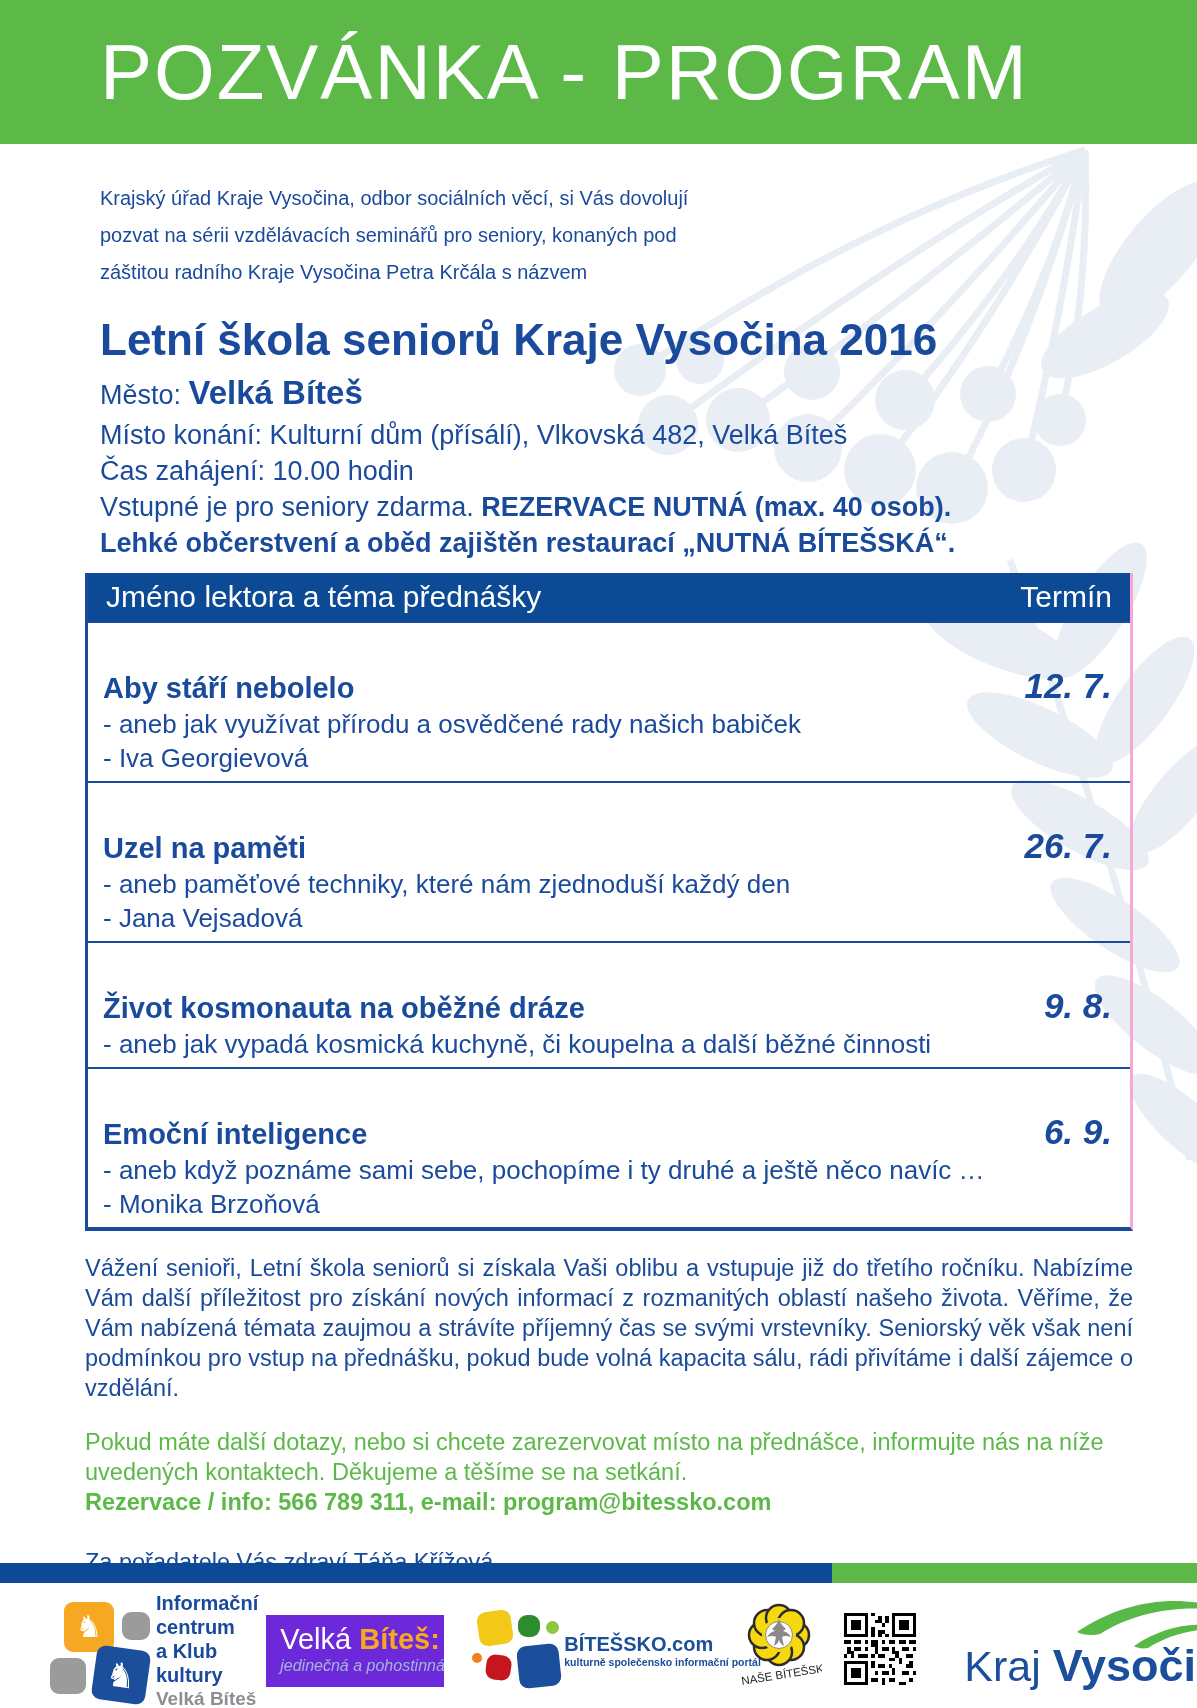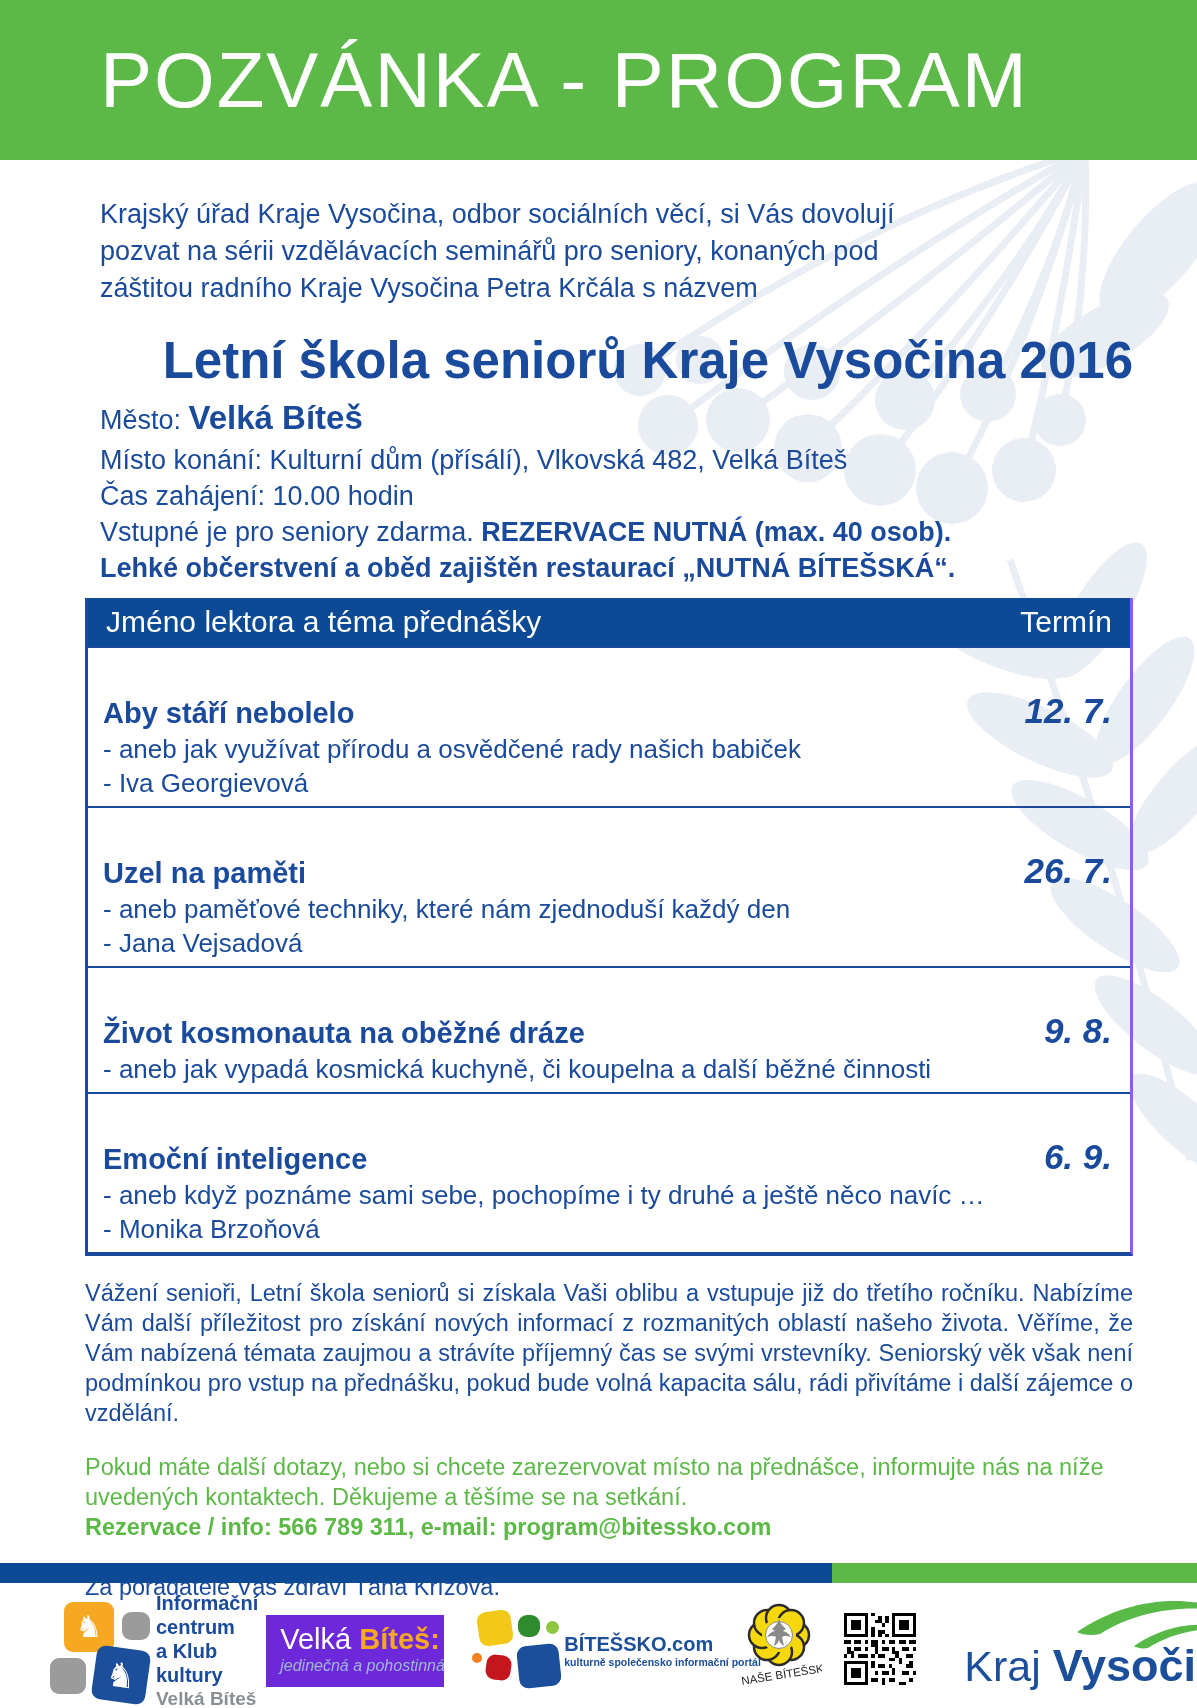--- a/index.html
+++ b/index.html
@@ -6,42 +6,42 @@
   body {
     width:1197px; height:1708px; position:relative; overflow:hidden;
     background:#ffffff;
     font-family:"Liberation Sans", sans-serif;
     color:#1A4A9C;
   }
   .watermark { position:absolute; left:560px; top:130px; z-index:0; }
   .content { position:relative; z-index:1; }
 
   .green-header {
-    height:160px; background:#5CB947; display:flex; align-items:center;
+    height:144px; background:#5CB947; display:flex; align-items:center;
     padding-left:100px; color:#ffffff;
   }
   .green-header .title {
     font-size:78px; font-weight:400; letter-spacing:2px; white-space:nowrap;
   }
 
   .body-wrap { padding:0 64px 0 100px; }
 
-  .intro { margin-top:36px; font-size:27px; line-height:37px; font-weight:400; }
-  .main-title { margin-top:24px; font-size:51px; font-weight:700;text-align:right; }
+  .intro { margin-top:36px; font-size:20px; line-height:37px; font-weight:400; }
+  .main-title { margin-top:24px; font-size:44px; font-weight:700; }
 
   .info-block { margin-top:6px; }
   .info-line { font-size:27px; line-height:36px; }
   .info-line .city-label { font-size:27px; }
   .info-line .city-value { font-size:33px; font-weight:700; }
   .info-line.first { line-height:44px; }
   .bold { font-weight:700; }
 
   .schedule-table {
     margin-left:-15px; margin-top:12px; width:1048px;
-    border-left:3px solid #1A4A9C; border-right:3px solid #8b5cf6;
+    border-left:3px solid #1A4A9C; border-right:3px solid #f9a8d4;
     border-bottom:4px solid #1A4A9C; background:transparent;
   }
   .schedule-header {
     background:#0C4A96; color:#ffffff; height:48px;
     display:flex; align-items:center; justify-content:space-between;
     padding:0 18px; font-size:30px;
   }
   .schedule-row { padding:6px 18px 6px 15px; border-top:2px solid #1A4A9C; }
   .schedule-row:first-of-type { border-top:none; }
   .row-head { display:flex; justify-content:space-between; align-items:baseline; line-height:38px; }

